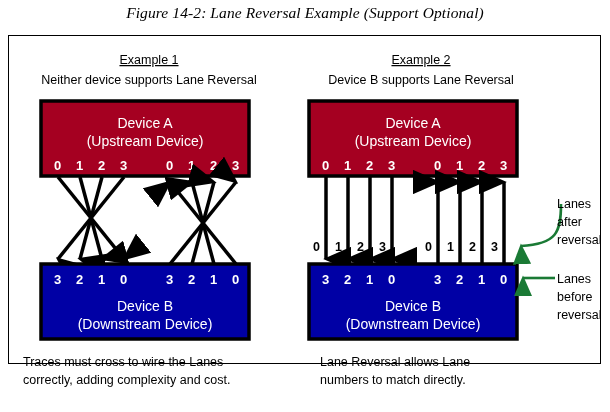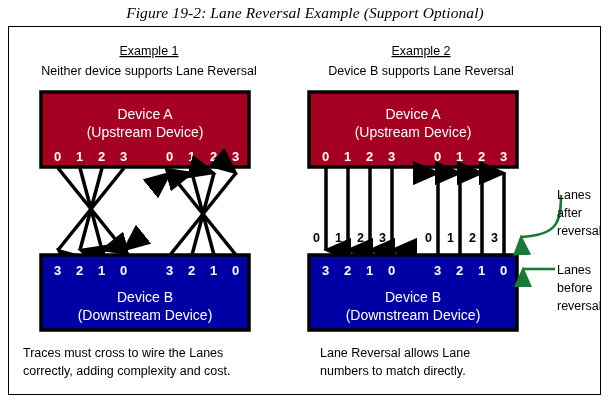--- a/index.html
+++ b/index.html
@@ -22,23 +22,23 @@
     text-align: center;
     font-family: "Liberation Serif", serif;
     font-style: italic;
     font-size: 15.5px;
     color: #000;
     letter-spacing: 0.1px;
   }
   #figure-frame {
     position: absolute;
     left: 8px;
-    top: 26px;
+    top: 35px;
     width: 593px;
-    height: 369px;
+    height: 329px;
     border: 1.5px solid #000;
     box-sizing: border-box;
     background: #fff;
   }
   .svg-layer {
     position: absolute;
     left: 0;
     top: 0;
   }
   .hdr-title {
@@ -72,21 +72,21 @@
     font-size: 12.5px;
     fill: #000;
   }
   text {
     font-family: "Liberation Sans", sans-serif;
   }
 </style>
 </head>
 <body>
 
-<div id="figure-title">Figure 19-2: Lane Reversal Example (Support Optional)</div>
+<div id="figure-title">Figure 14-2: Lane Reversal Example (Support Optional)</div>
 
 <div id="figure-frame">
   <svg class="svg-layer" width="593" height="369" viewBox="0 0 593 369">
     <defs>
       <marker id="ah-down" markerWidth="8" markerHeight="9" refX="4" refY="8.4" orient="auto-start-reverse">
         <path d="M0,0 L8,0 L4,9 Z" fill="#000000" transform="rotate(180 4 4.5)"></path>
       </marker>
       <marker id="arrowblack" markerWidth="7" markerHeight="8" refX="3.5" refY="7.2" orient="auto">
         <path d="M0,0 L7,0 L3.5,8 Z" fill="#000000"></path>
       </marker>

